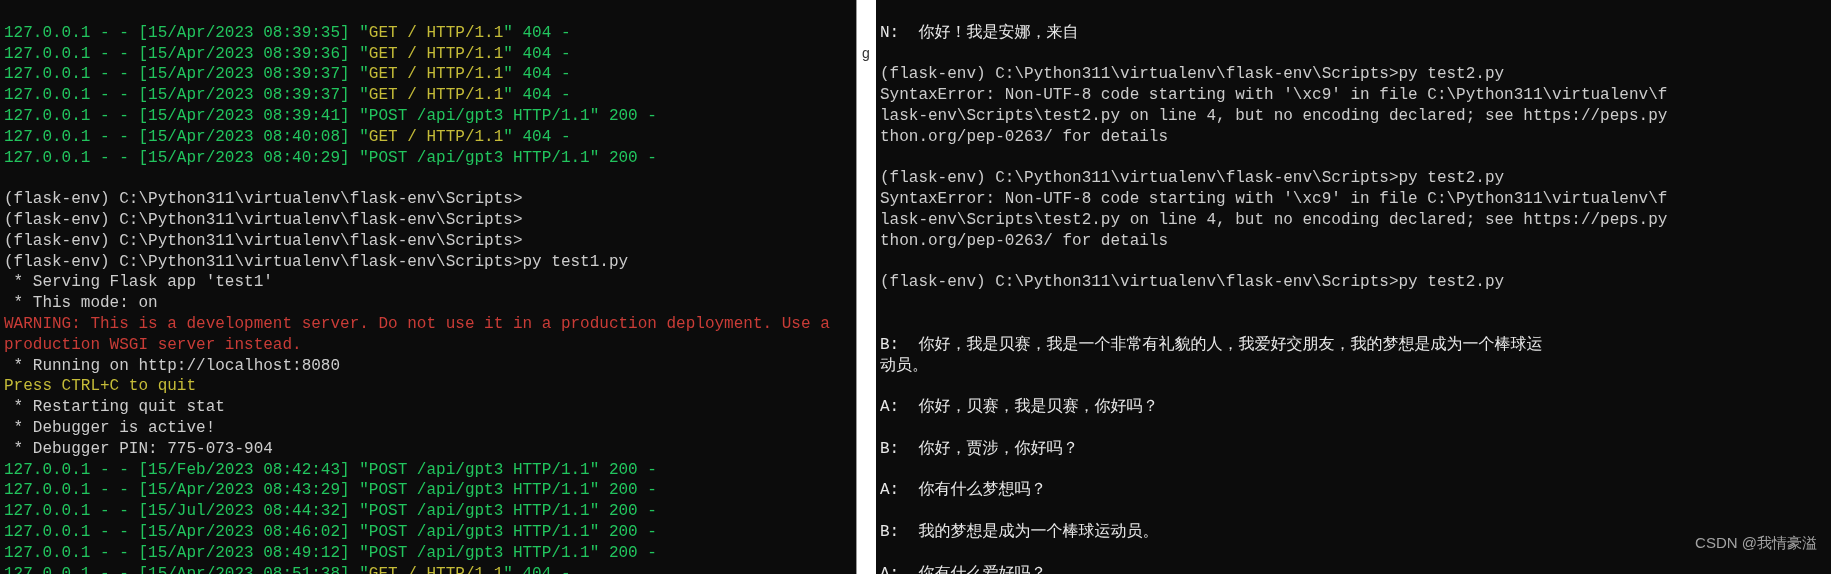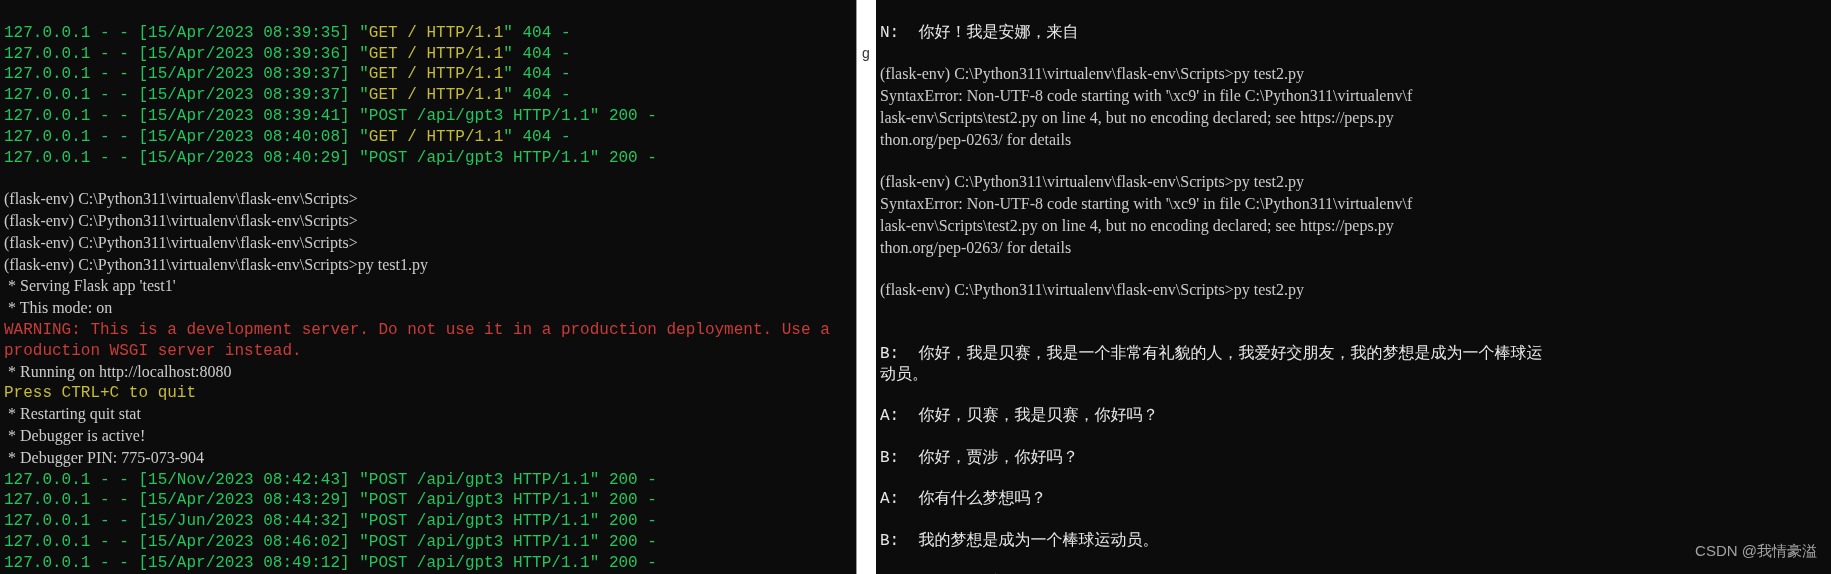--- a/index.html
+++ b/index.html
@@ -35,25 +35,25 @@
   padding-top: 44px;
   text-align: center;
   overflow: hidden;
 }
 .right-terminal {
   flex: 1;
 }
 .teal { color: #22c55e; }
 .yellow { color: #c5bc38; }
 .red { color: #c93c37; }
-.white { color: #cccccc; font-family: Liberation Serif, serif; }
+.white { color: #cccccc; }
 .whiter { color: #e8e8e8; }
 .watermark {
   position: absolute;
-  bottom: 14px;
+  bottom: 22px;
   right: 14px;
   color: #bdbdbd;
   font-family: sans-serif;
   font-size: 15px;
   opacity: 0.85;
   z-index: 10;
 }
 .divider-line {
   position: absolute;
   top: 0;
@@ -80,23 +80,23 @@
 <span class="white">(flask-env) C:\Python311\virtualenv\flask-env\Scripts&gt;</span>
 <span class="white">(flask-env) C:\Python311\virtualenv\flask-env\Scripts&gt;py test1.py</span>
 <span class="white"> * Serving Flask app 'test1'</span>
 <span class="white"> * This mode: on</span>
 <span class="red" style="white-space:pre-wrap;display:inline-block;width:100%;">WARNING: This is a development server. Do not use it in a production deployment. Use a production WSGI server instead.</span>
 <span class="white"> * Running on http://localhost:8080</span>
 <span class="yellow">Press CTRL+C to quit</span>
 <span class="white"> * Restarting quit stat</span>
 <span class="white"> * Debugger is active!</span>
 <span class="white"> * Debugger PIN: 775-073-904</span>
-<span class="teal">127.0.0.1 - - [15/Nov/2023 08:42:43] "</span><span class="teal">POST /api/gpt3 HTTP/1.1</span><span class="teal">" 200 -</span>
+<span class="teal">127.0.0.1 - - [15/Feb/2023 08:42:43] "</span><span class="teal">POST /api/gpt3 HTTP/1.1</span><span class="teal">" 200 -</span>
 <span class="teal">127.0.0.1 - - [15/Apr/2023 08:43:29] "</span><span class="teal">POST /api/gpt3 HTTP/1.1</span><span class="teal">" 200 -</span>
-<span class="teal">127.0.0.1 - - [15/Jun/2023 08:44:32] "</span><span class="teal">POST /api/gpt3 HTTP/1.1</span><span class="teal">" 200 -</span>
+<span class="teal">127.0.0.1 - - [15/Jul/2023 08:44:32] "</span><span class="teal">POST /api/gpt3 HTTP/1.1</span><span class="teal">" 200 -</span>
 <span class="teal">127.0.0.1 - - [15/Apr/2023 08:46:02] "</span><span class="teal">POST /api/gpt3 HTTP/1.1</span><span class="teal">" 200 -</span>
 <span class="teal">127.0.0.1 - - [15/Apr/2023 08:49:12] "</span><span class="teal">POST /api/gpt3 HTTP/1.1</span><span class="teal">" 200 -</span>
 <span class="teal">127.0.0.1 - - [15/Apr/2023 08:51:38] "</span><span class="yellow">GET / HTTP/1.1</span><span class="teal">" 404 -</span>
 
 </div>
 
 <div class="divider-line"></div>
 
 <div class="middle-gap">
 <span>g</span>

